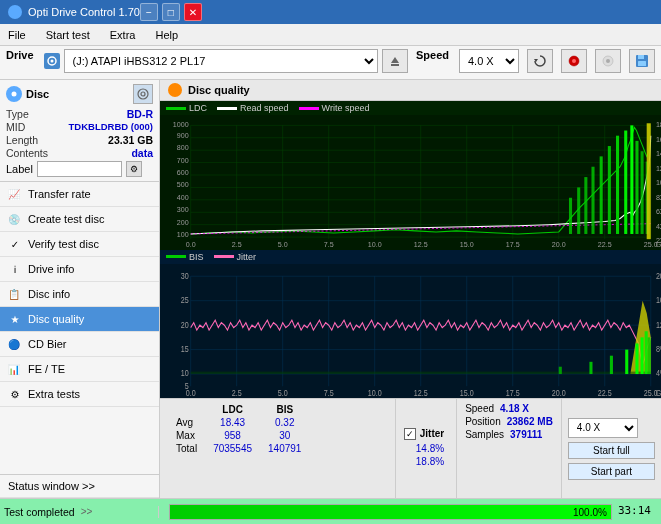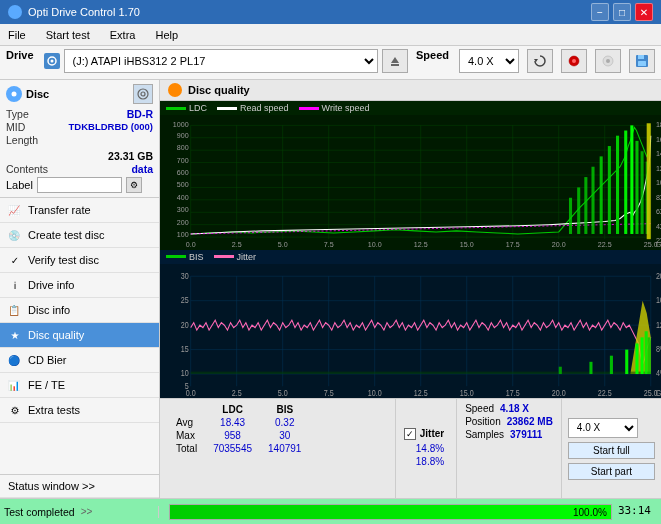--- a/index.html
+++ b/index.html
@@ -11,21 +11,20 @@
       height: 524px;
       overflow: hidden;
     }
 
     
     .title-bar {
       background: #2d6bb5;
       color: white;
       display: flex;
       align-items: center;
-      justify-content: space-between;
       padding: 4px 8px;
       height: 24px;
     }
     .title-bar-left {
       display: flex;
       align-items: center;
       gap: 6px;
       font-size: 11px;
     }
     .title-bar-icon {
@@ -179,21 +178,21 @@
       border-radius: 50%;
     }
     .disc-row {
       display: flex;
       justify-content: space-between;
       margin-bottom: 1px;
       font-size: 10.5px;
     }
     .disc-row .label { color: #333; }
     .disc-row .value { color: #0000cc; font-weight: bold; }
-    .disc-row .value.black { color: #000; margin-top: 16px; }
+    .disc-row .value.black { color: #000; }
     .label-input-row {
       display: flex;
       align-items: center;
       gap: 4px;
       margin-top: 2px;
     }
     .label-input {
       border: 1px solid #aaa;
       height: 16px;
       width: 85px;

